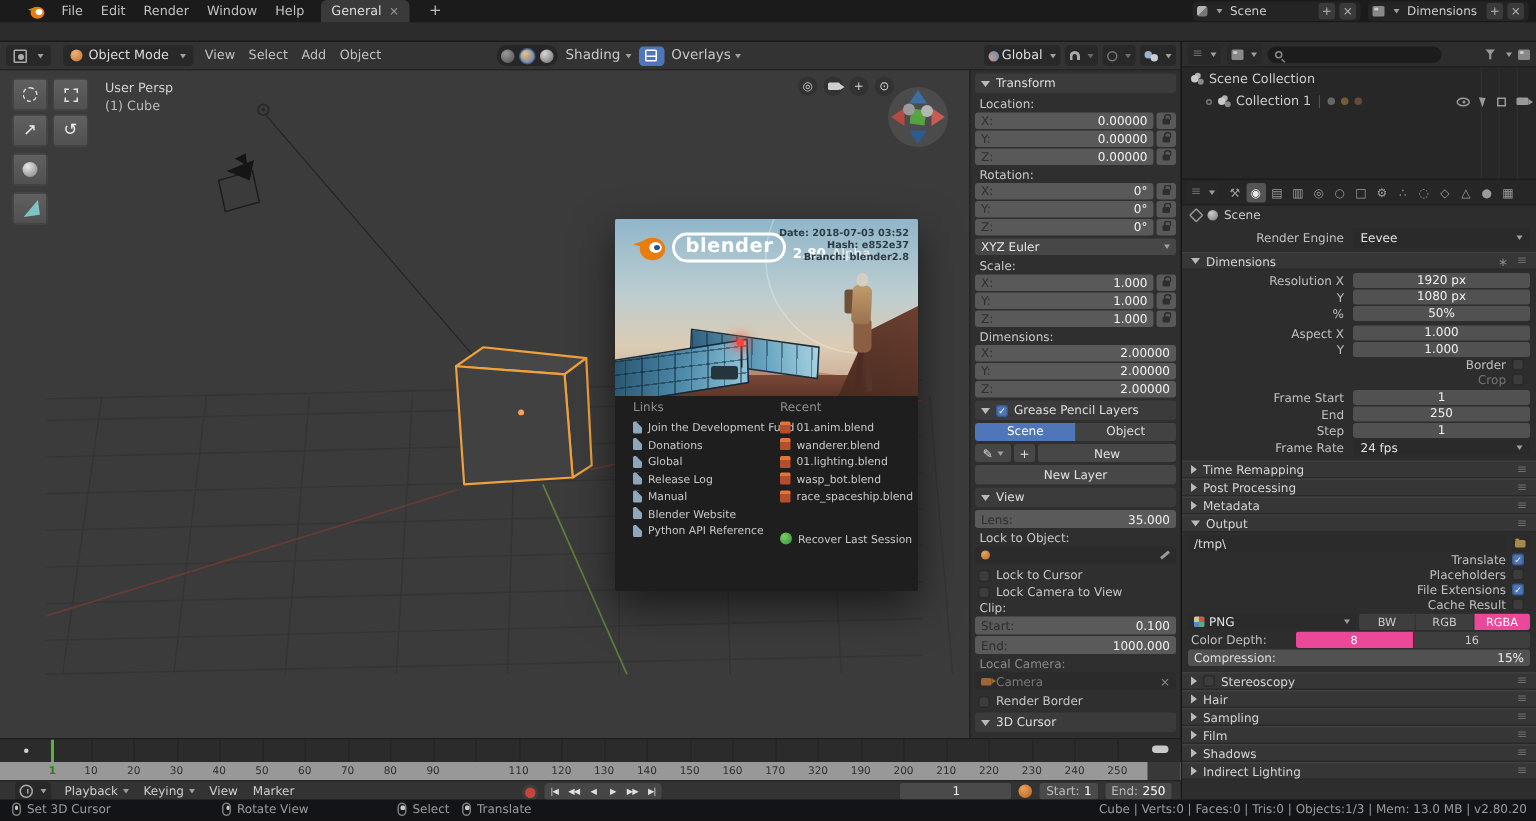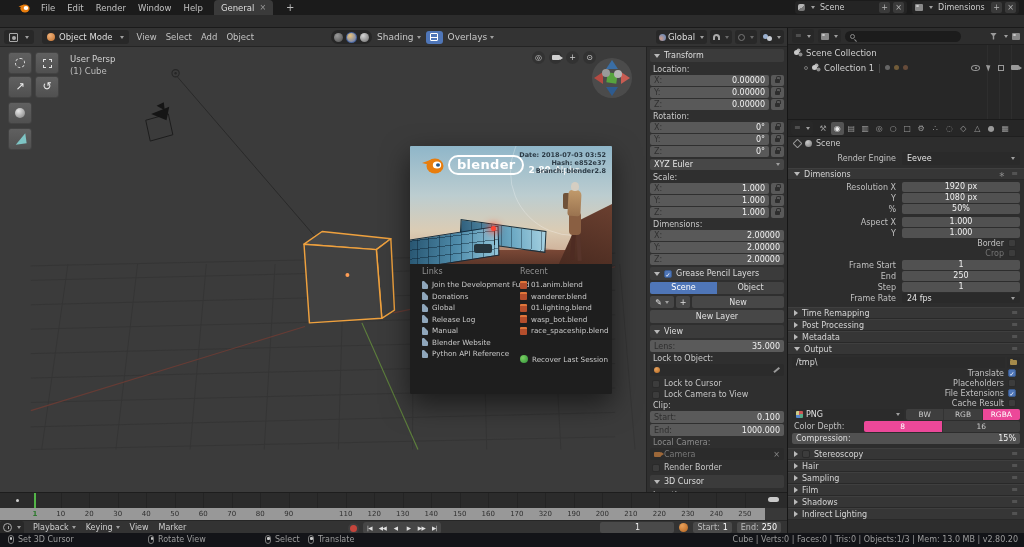--- a/index.html
+++ b/index.html
@@ -202,21 +202,21 @@
 .timeline{position:absolute;left:0;top:492px;width:787px;height:41px;background:#2e2e2e;border-top:1px solid #1d1d1d}
 .tl-frames{position:absolute;left:0;top:0;width:787px;height:15px;background:#2b2b2b;overflow:hidden}
 .tline{position:absolute;top:0;bottom:0;width:1px;background:#242424}
 .ph-line{position:absolute;top:0;height:15px;width:2px;background:#53b548}
 .chdot{position:absolute;left:16px;top:6px;width:3px;height:3px;border-radius:50%;background:#cfcfcf}
 .tl-scroll{position:absolute;left:768px;top:4px;width:11px;height:5px;border-radius:2.5px;background:#c9c9c9}
 .tl-ruler{position:absolute;left:0;top:15px;width:787px;height:12px;background:#989898;overflow:hidden}
 .tick{position:absolute;top:0;line-height:12px;transform:translateX(-50%);font-size:7px;color:#2f2f2f}
 .tick.green{color:#2c7a2c;font-weight:bold}
 .ruler-end{position:absolute;right:0;top:0;width:22px;height:12px;background:#383838}
-.tl-header{position:absolute;left:0;top:27px;width:787px;height:14px;background:#333;border-top:1px solid #262626;display:flex;align-items:center;padding:0 0;gap:9px;font-size:8px;color:#cfcfcf}
+.tl-header{position:absolute;left:0;top:27px;width:787px;height:14px;background:#333;border-top:1px solid #262626;display:flex;align-items:center;padding:0 10px;gap:9px;font-size:8px;color:#cfcfcf}
 .tlmenu{display:flex;align-items:center}
 .clockic{width:9px;height:9px;border:1px solid #aaa;border-radius:50%;position:relative}
 .clockic::after{content:"";position:absolute;left:3.5px;top:1.5px;width:1px;height:3px;background:#aaa}
 .tl-controls{position:absolute;left:348px;top:1px;display:flex;align-items:center;gap:4px}
 .rec{width:11px;height:11px;border-radius:50%;background:#3d3d3d;display:flex;align-items:center;justify-content:center}
 .rec::after{content:"";width:7px;height:7px;border-radius:50%;background:#c4453c}
 .transport{display:flex;background:#464646;border-radius:3px;height:12px}
 .tbt{width:13px;text-align:center;line-height:12px;font-size:5.5px;color:#e0e0e0;letter-spacing:-0.5px}
 .tl-fields{position:absolute;right:6px;top:1px;display:flex;align-items:center;gap:5px}
 .fframe{width:74px;height:11px;background:#4a4a4a;border-radius:2px;text-align:center;line-height:11px;font-size:8px;color:#eee}

